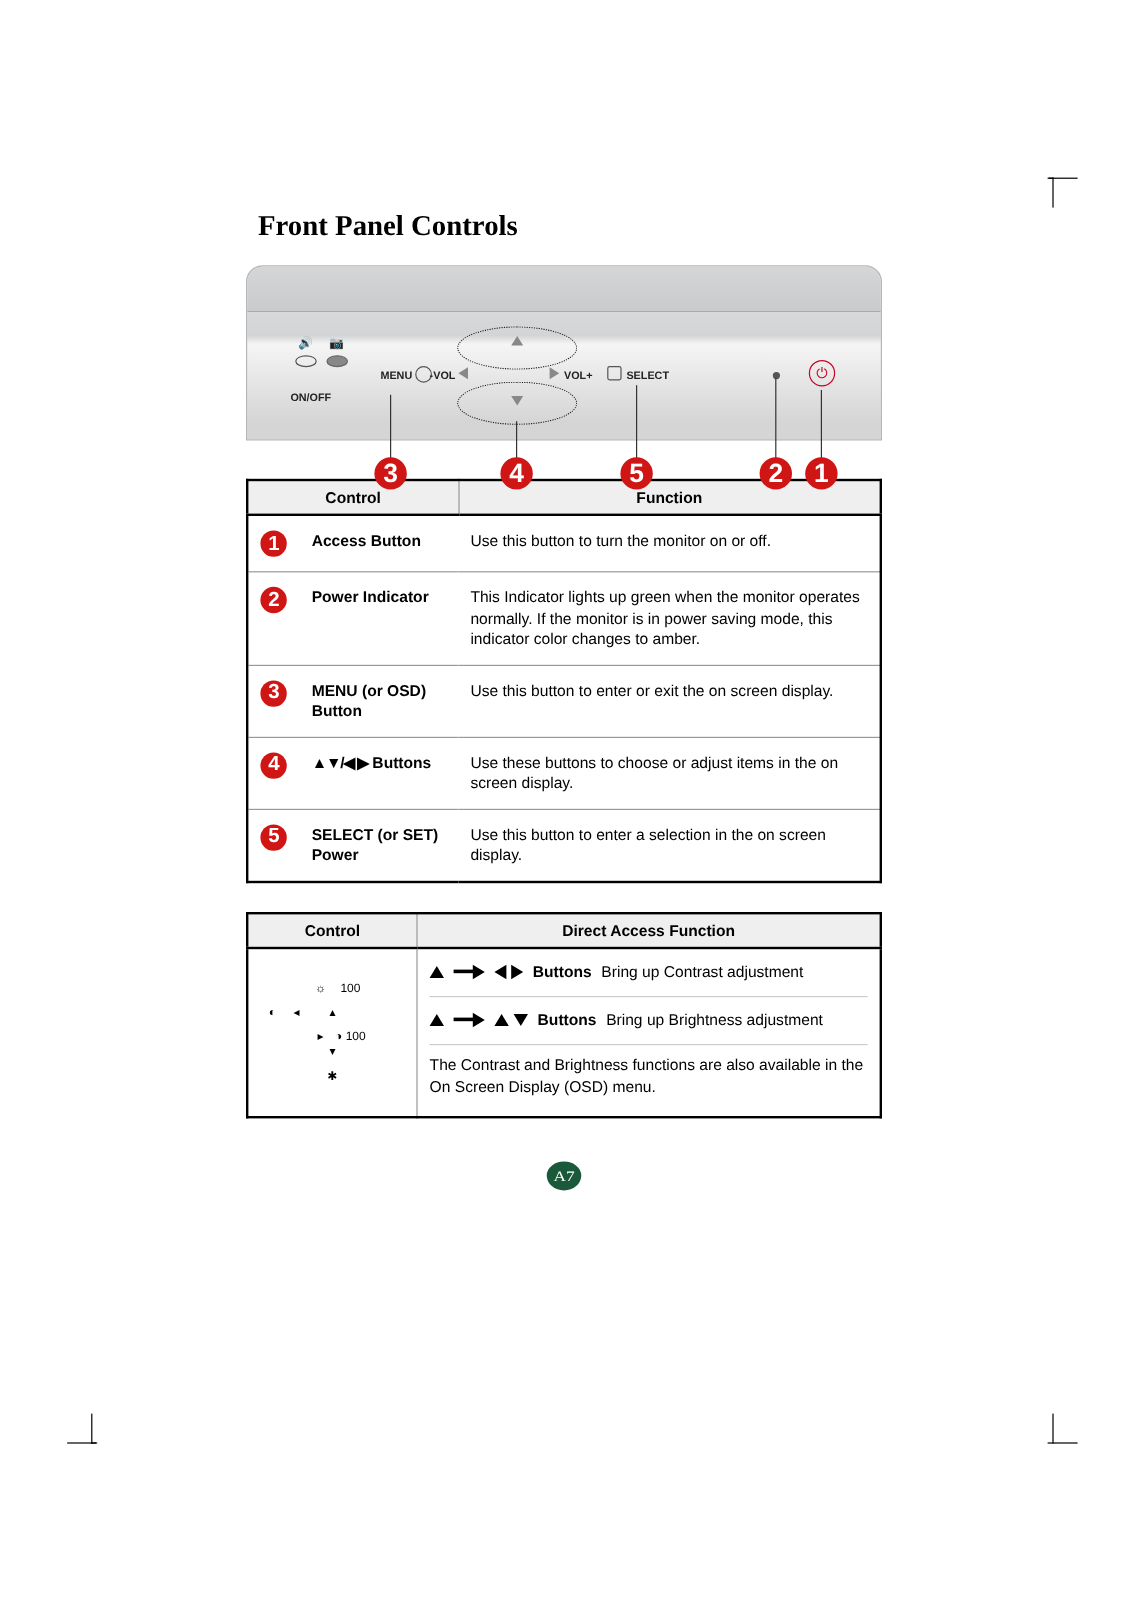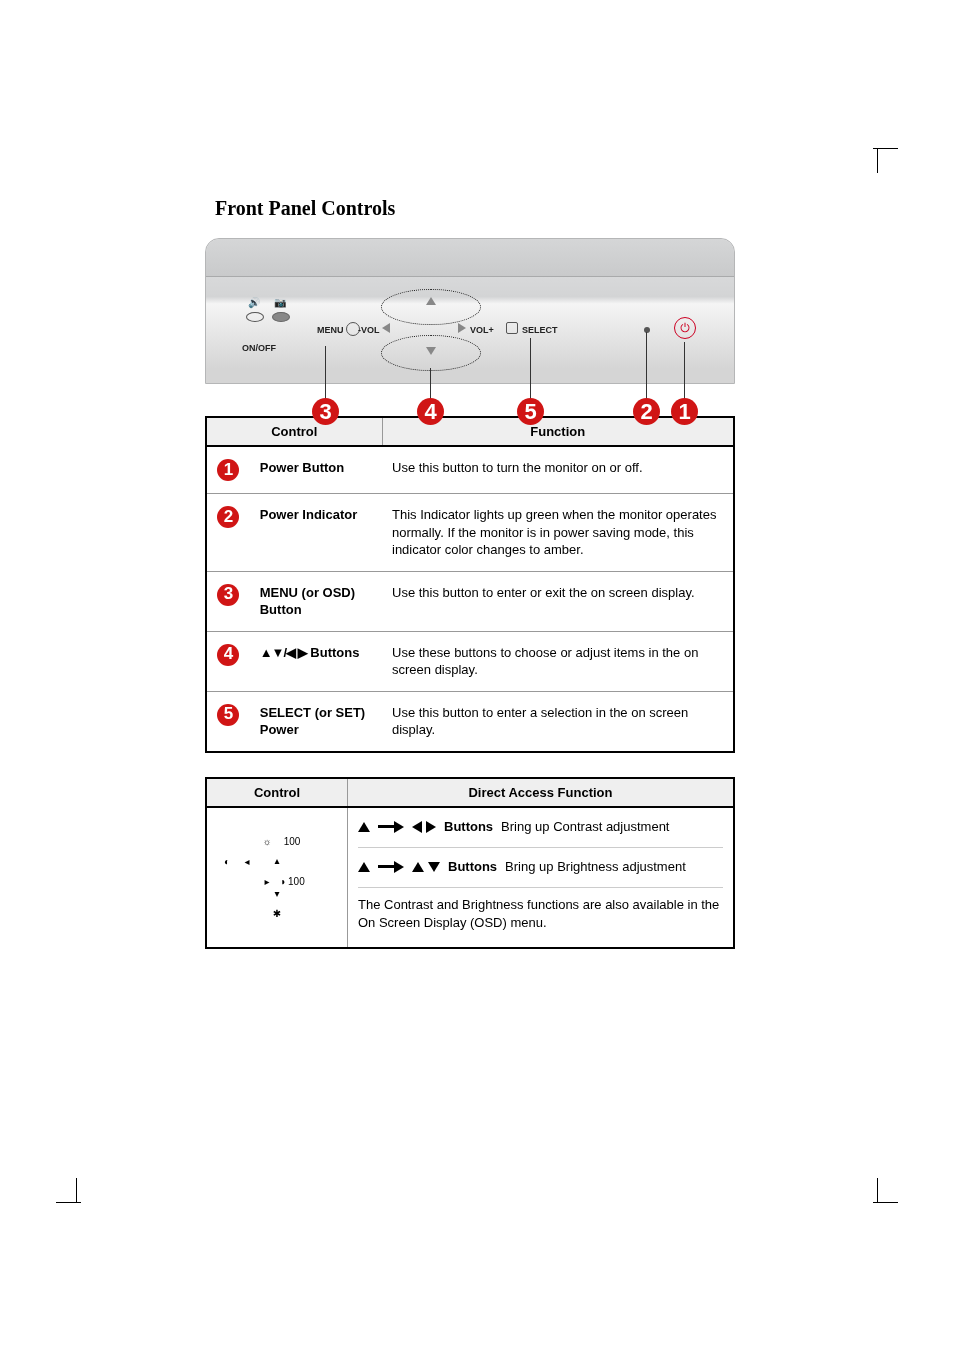--- a/index.html
+++ b/index.html
@@ -39,22 +39,22 @@
     position: relative;
   }
   .black-band::before{
     content:"";
     position:absolute;
     left:-6px; top:-6px; width:6px; height:6px; background:#000;
   }
   .section-title {
     font-family: "Times New Roman", Times, serif;
     font-weight: bold;
-    font-size: 20px;
-    margin: 29px 0 18px 120px;
+    font-size: 24px;
+    margin: 8px 0 18px 120px;
   }
   .diagram {
     margin-left: 110px;
     width: 530px;
     position: relative;
   }
   .bezel {
     border-radius: 14px 14px 0 0;
     background: linear-gradient(#e1e2e3,#d3d4d5 40%, #f5f5f5 45%, #d5d5d5 90%);
     height: 146px;
@@ -266,21 +266,21 @@
   </div>
 
   <table class="tbl1">
     <tbody>
         <tr>
       <th colspan="2" style="width:176px;border-right:1px solid #999;">Control</th>
       <th>Function</th>
     </tr>
     <tr>
       <td class="num-cell"><span class="small-num">1</span></td>
-      <td class="ctrl-cell">Power Button</td>
+      <td class="ctrl-cell">Access Button</td>
       <td>Use this button to turn the monitor on or off.</td>
     </tr>
     <tr>
       <td class="num-cell"><span class="small-num">2</span></td>
       <td class="ctrl-cell">Power Indicator</td>
       <td>This Indicator lights up green when the monitor operates normally. If the monitor is in power saving mode, this indicator color changes to amber.</td>
     </tr>
     <tr>
       <td class="num-cell"><span class="small-num">3</span></td>
       <td class="ctrl-cell">MENU (or OSD) Button</td>
@@ -351,13 +351,16 @@
               </span>
           <span class="lbl">Buttons</span>
           <span>Bring up Brightness adjustment</span>
         </div>
         <div class="da-note" style="border-top:1px solid #ccc;padding-top:8px;">The Contrast and Brightness functions are also available in the On Screen Display (OSD) menu.</div>
       </td>
     </tr>
   </tbody>
     </table>
 
+  <div class="footer-wrap">
+    <div class="page-num">A7</div>
+  </div>
 </div>
 
 </body></html>

